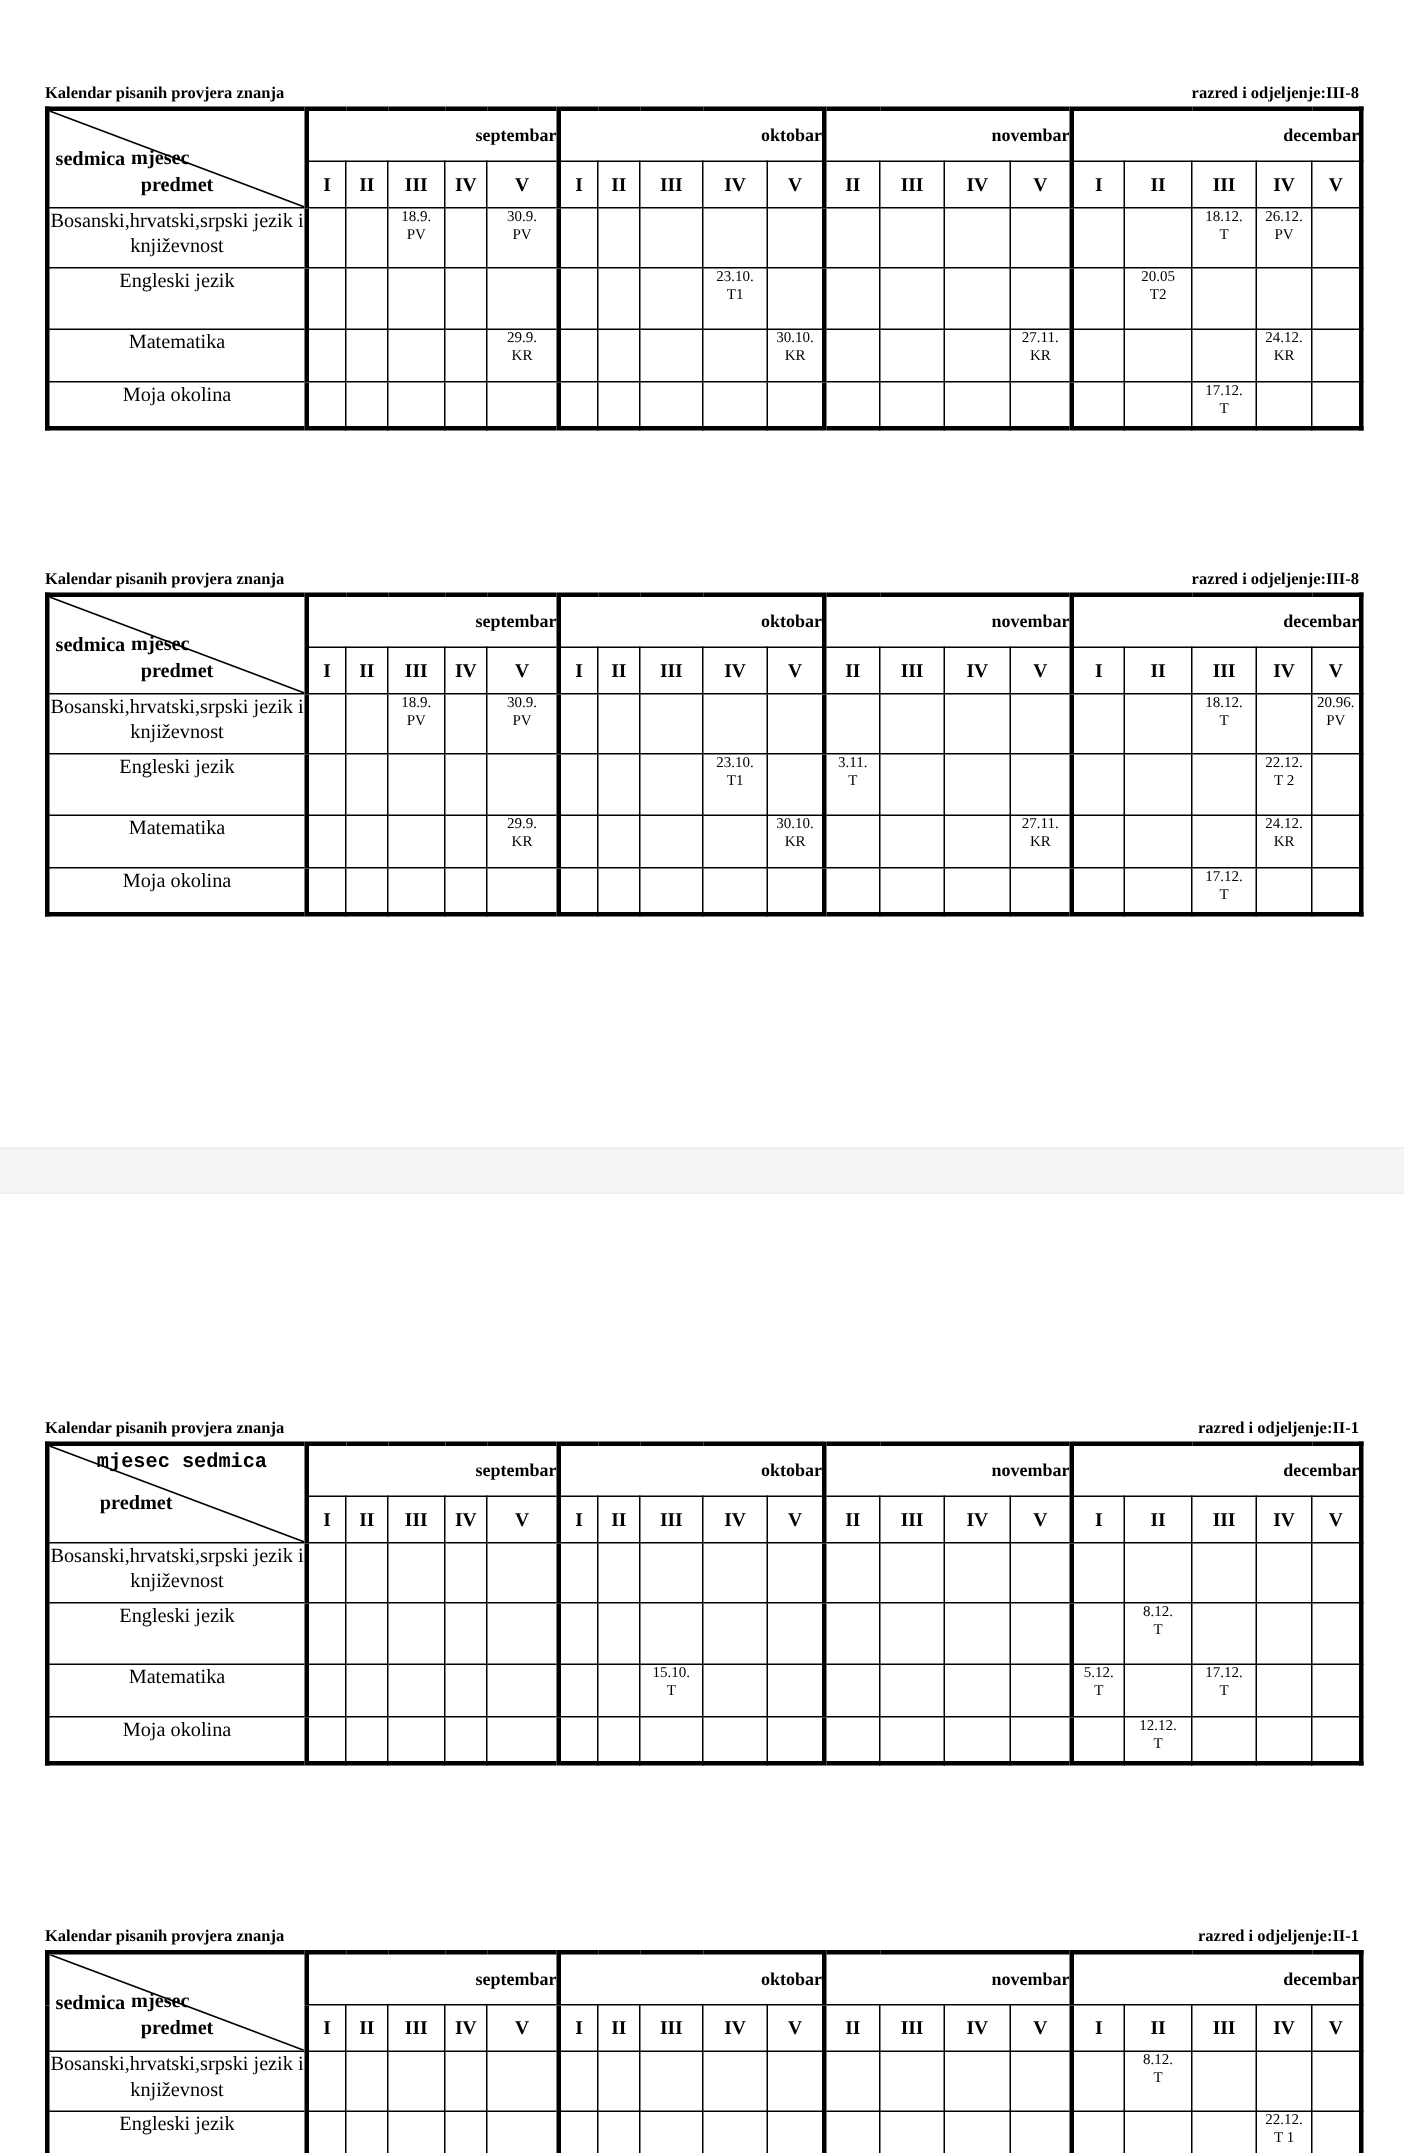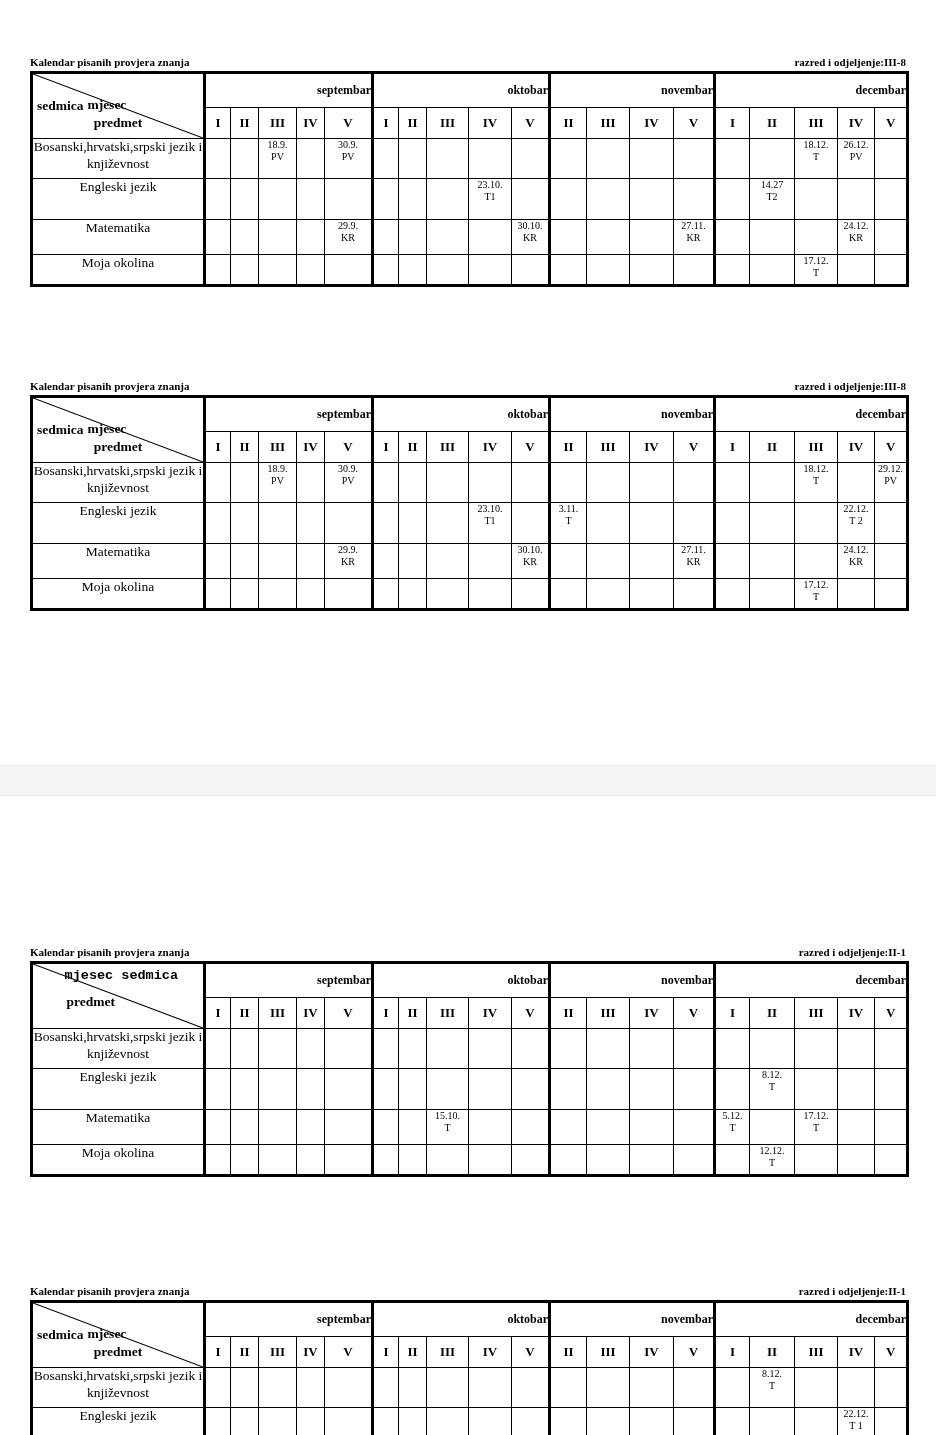--- a/index.html
+++ b/index.html
@@ -235,21 +235,21 @@
                 <div>23.10.</div>
                 <div>T1</div>
               </td>
               <td class="cell"></td>
               <td class="cell mstart"></td>
               <td class="cell"></td>
               <td class="cell"></td>
               <td class="cell"></td>
               <td class="cell mstart"></td>
               <td class="cell">
-                <div>14.27</div>
+                <div>20.05</div>
                 <div>T2</div>
               </td>
               <td class="cell"></td>
               <td class="cell"></td>
               <td class="cell"></td>
             </tr>
             <tr style="height: 35px;">
               <td class="subject">Matematika</td>
               <td class="cell mstart"></td>
               <td class="cell"></td>
@@ -403,21 +403,21 @@
               <td class="cell"></td>
               <td class="cell"></td>
               <td class="cell mstart"></td>
               <td class="cell"></td>
               <td class="cell">
                 <div>18.12.</div>
                 <div>T</div>
               </td>
               <td class="cell"></td>
               <td class="cell">
-                <div>29.12.</div>
+                <div>20.96.</div>
                 <div>PV</div>
               </td>
             </tr>
             <tr style="height: 41px;">
               <td class="subject">Engleski jezik</td>
               <td class="cell mstart"></td>
               <td class="cell"></td>
               <td class="cell"></td>
               <td class="cell"></td>
               <td class="cell"></td>

